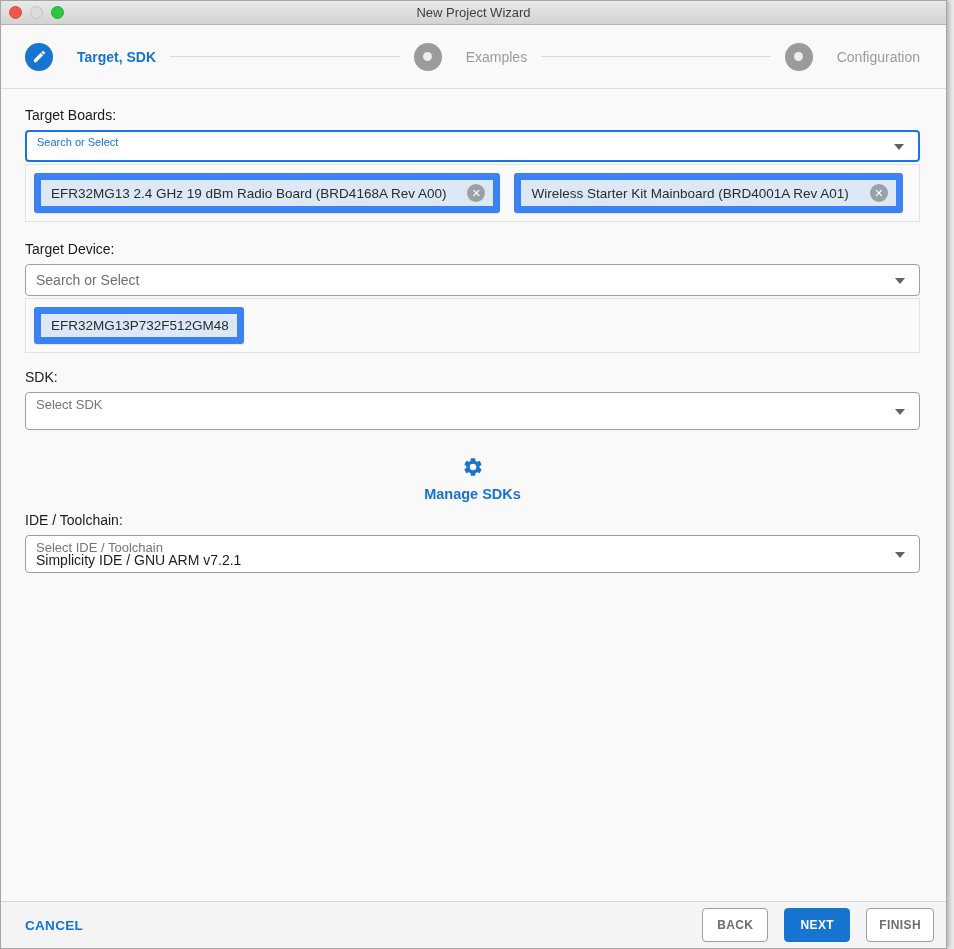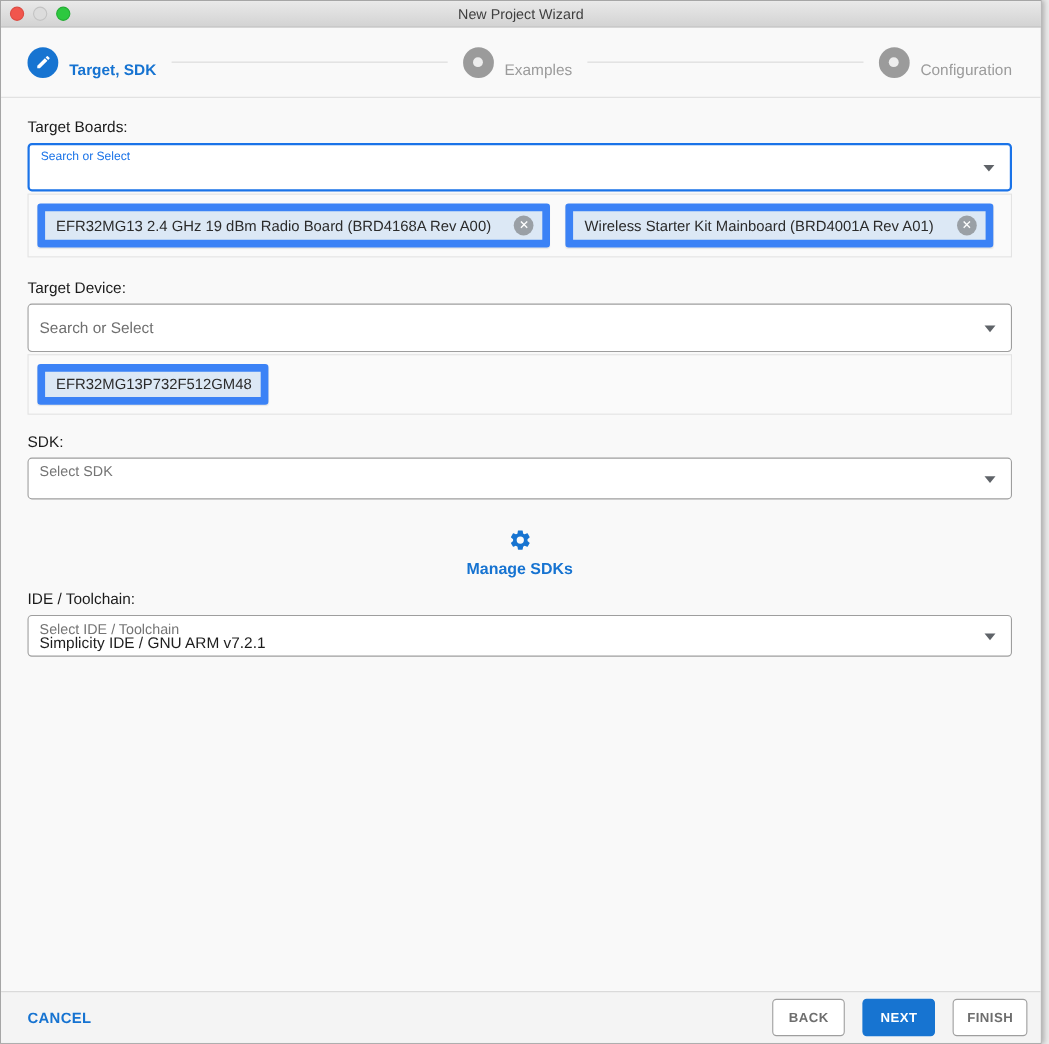--- a/index.html
+++ b/index.html
@@ -21,36 +21,36 @@
   .win-title { width:100%; text-align:center; font-size:13px; color:#3f3f3f; font-weight:normal; }
 
   
   .hdr { padding:9px 24px 11px 24px; background:#f8f8f8; border-bottom:1px solid #dcdcdc; }
   .hdr-title { font-size:17px; font-weight:bold; color:#111; margin-bottom:6px; }
   .hdr-sub { font-size:14px; color:#222; }
 
   
   .stepper { flex:0 0 64px; display:flex; align-items:center; padding:0 26px 0 24px;
     background:#f9f9f9; border-bottom:1px solid #dcdcdc; }
-  .step { display:flex; align-items:flex-end; gap:10px; white-space:nowrap; }
+  .step { display:flex; align-items:center; gap:24px; white-space:nowrap; }
   .step-circle { width:28px; height:28px; border-radius:50%; display:flex;
     align-items:center; justify-content:center; flex:0 0 28px; }
   .step-circle.active { background:#1774d1; }
   .step-circle.inactive { background:#9b9b9b; }
   .inner-dot { width:9px; height:9px; border-radius:50%; background:#ededed; }
   .step-label { font-size:14px; }
   .step-label.active { color:#1673d1; font-weight:bold; }
   .step-label.inactive { color:#9b9b9b; }
   .connector { flex:1 1 auto; height:1px; background:#dadada; margin:0 14px; }
 
   
   .content { flex:1 1 auto; padding:4px 26px 0 24px; background:#f9f9f9; overflow:hidden; }
   .fld-label { font-size:14px; color:#1b1b1b; margin:14px 0 7px 0; }
 
-  .combo { position:relative; height:44px; background:#fff; border:1px solid #9e9e9e;
+  .combo { position:relative; height:32px; background:#fff; border:1px solid #9e9e9e;
     border-radius:4px; width:100%; }
   .combo.focused { border:2px solid #1a73e8; }
   .float-label { position:absolute; left:10px; top:4px; font-size:11px; color:#1a73e8; }
   .placeholder { position:absolute; left:10px; top:50%; transform:translateY(-50%);
     font-size:14px; color:#6f6f6f; }
   .caret { position:absolute; right:14px; top:50%; margin-top:-2px; width:0; height:0;
     border-left:5px solid transparent; border-right:5px solid transparent;
     border-top:6px solid #5f6368; }
 
   .chipbar { margin-top:2px; background:#fafafa; border:1px solid #e3e3e3;

